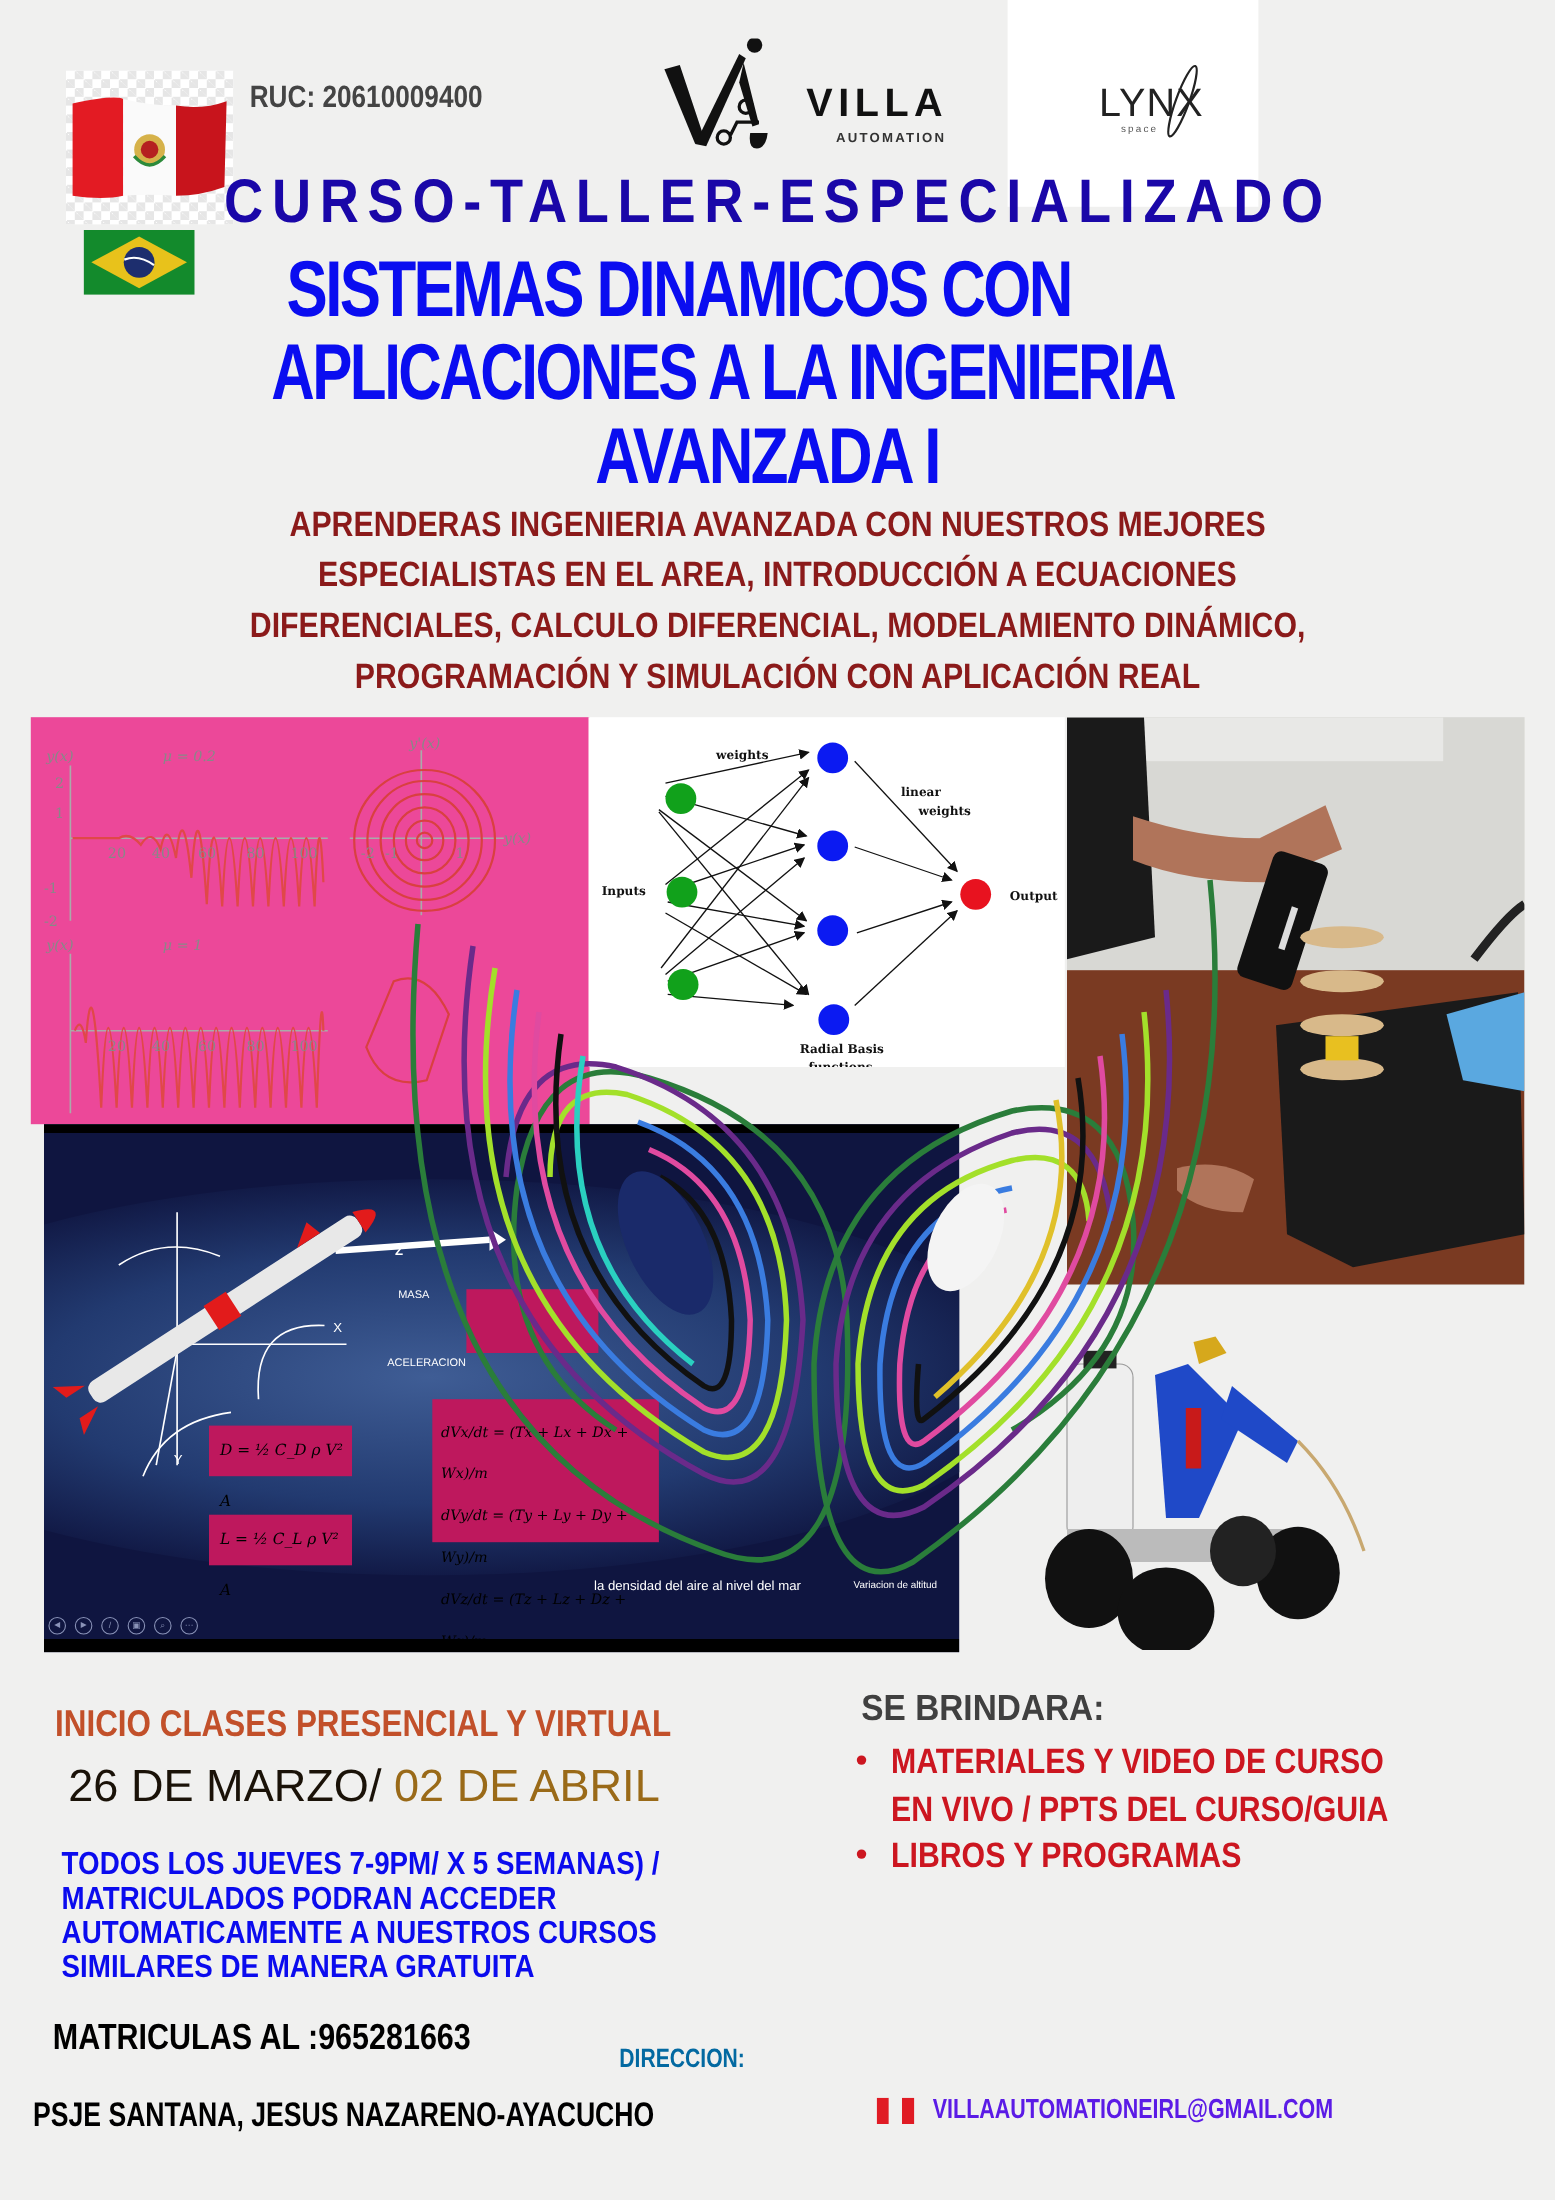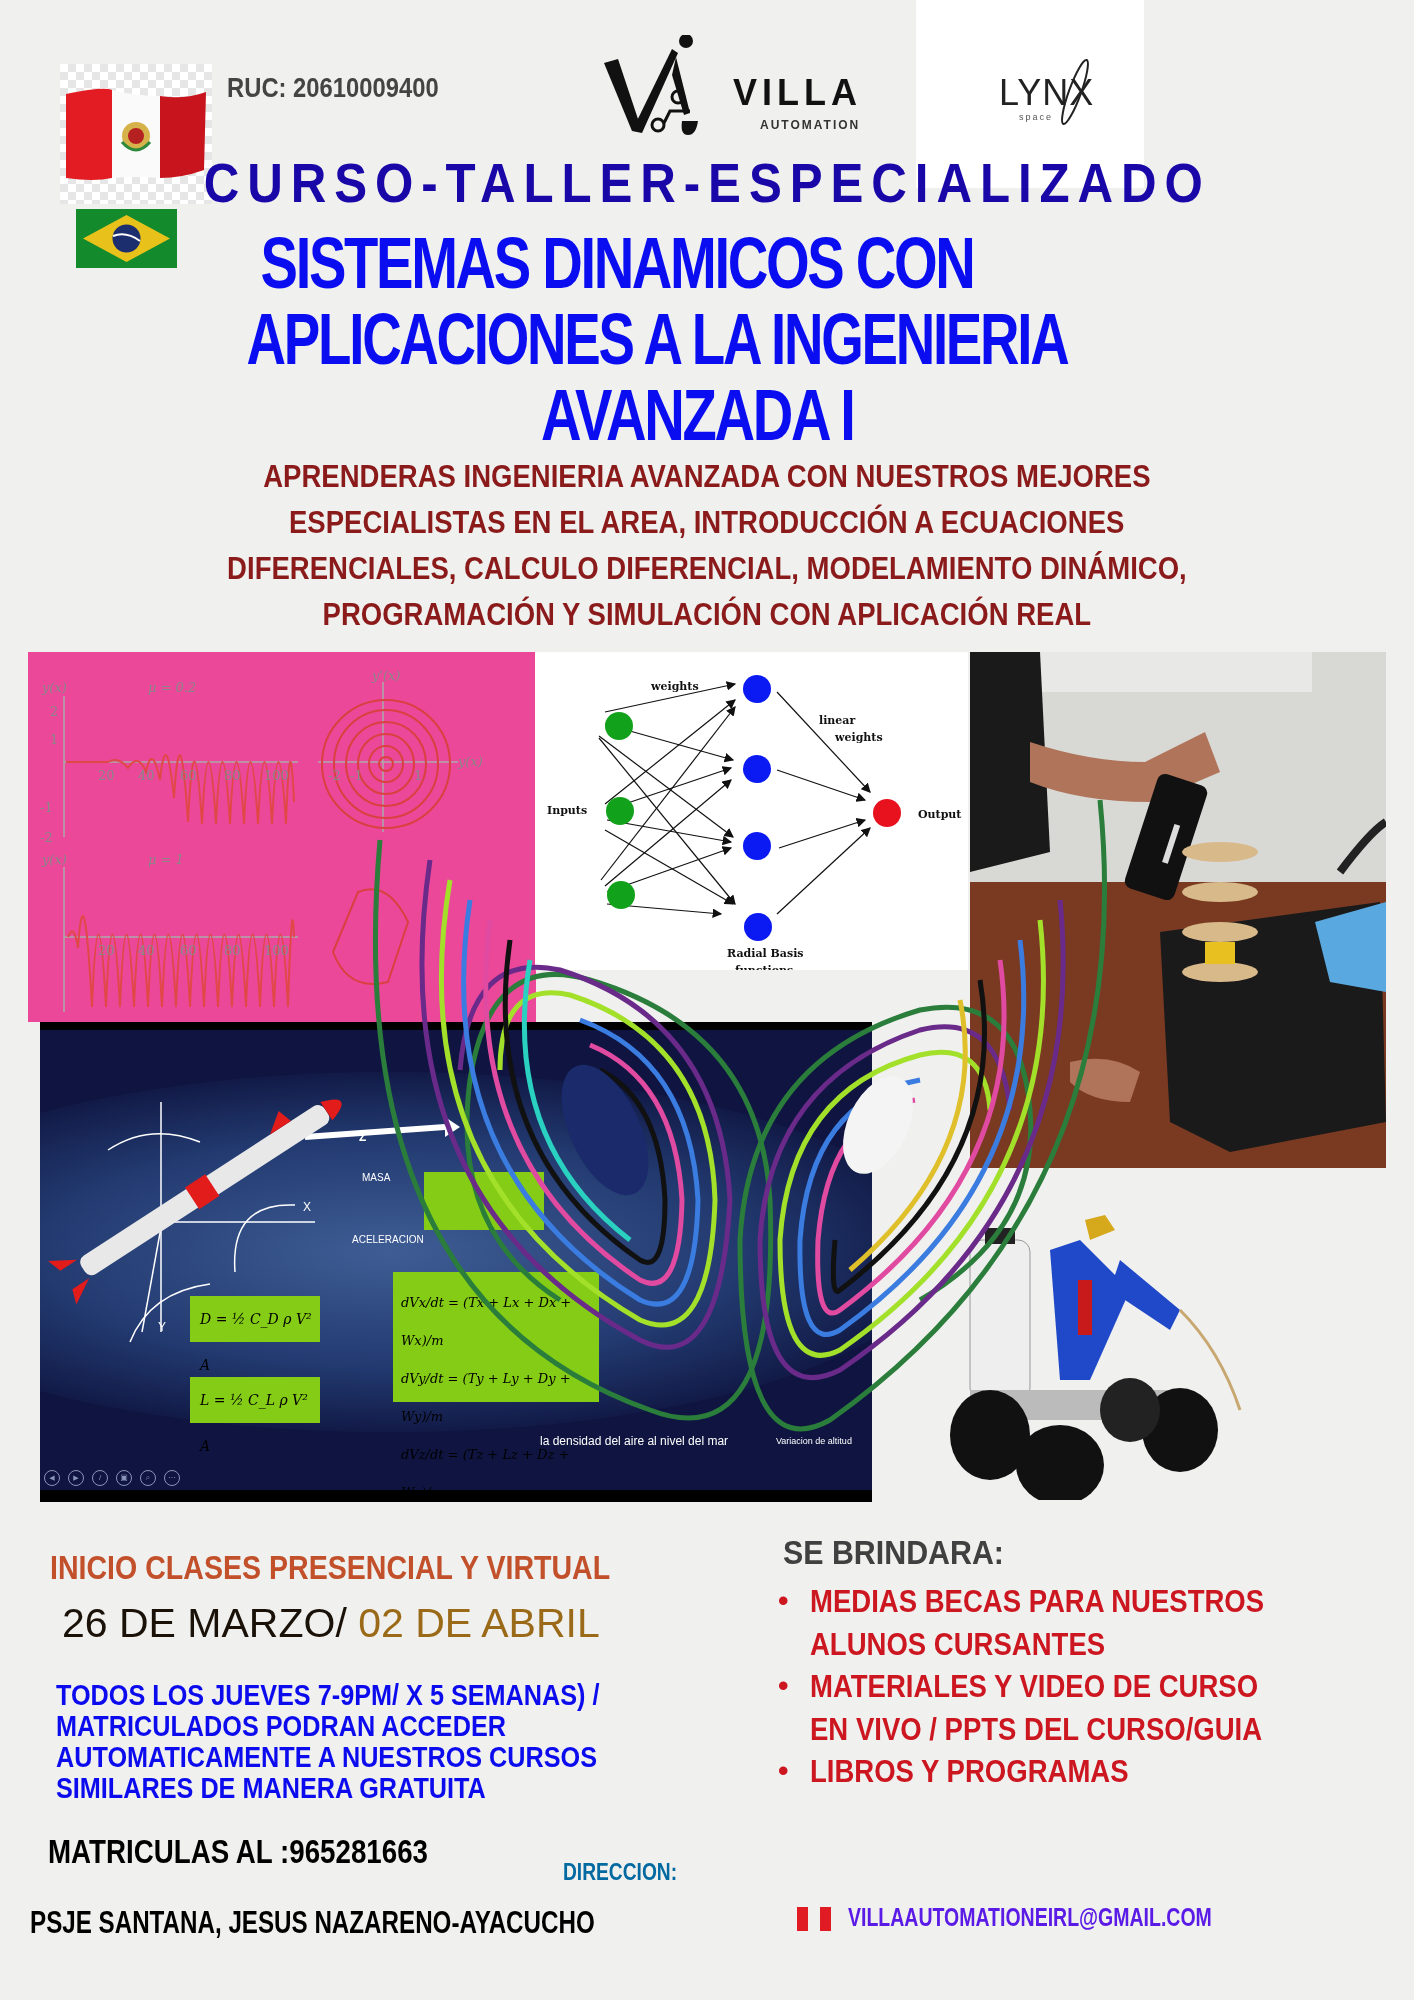--- a/index.html
+++ b/index.html
@@ -38,21 +38,21 @@
 
     
     .panel { overflow: hidden; }
     .p-graphs { left: 28px; top: 652px; width: 508px; height: 370px; background: #ec4899; }
     .p-nn { left: 535px; top: 652px; width: 433px; height: 318px; background: #fff; }
     .p-photo { left: 970px; top: 652px; width: 416px; height: 516px; background: #dcdcd8; }
     .p-rocket { left: 40px; top: 1022px; width: 832px; height: 480px; background: #0f1540; }
     .p-robot { left: 930px; top: 1200px; width: 360px; height: 300px; }
     .attractor { left: 360px; top: 780px; width: 760px; height: 700px; pointer-events: none; }
 
-    .formula { background: #84cc16; color: #000; font-family: "DejaVu Serif", serif; font-style: italic; }
+    .formula { background: #be185d; color: #000; font-family: "DejaVu Serif", serif; font-style: italic; }
 
     
     .inicio { left: 50px; top: 1548px; font-size: 34px; font-weight: bold; color: #c2502a; }
     .fecha { left: 62px; top: 1600px; font-size: 41px; font-weight: normal; }
     .fecha span { display: inline; }
     .todos { left: 56px; top: 1680px; font-size: 29px; font-weight: bold; color: #0b0bee; line-height: 31px; }
     .matri { left: 48px; top: 1833px; font-size: 33px; font-weight: bold; color: #000; }
     .direc { left: 563px; top: 1858px; font-size: 24px; font-weight: bold; color: #0369a1; }
     .address { left: 30px; top: 1905px; font-size: 31px; font-weight: bold; color: #000; }
     .email { left: 848px; top: 1903px; font-size: 25px; font-weight: bold; color: #5b1be6; }
@@ -365,21 +365,20 @@
     <div>MATRICULADOS PODRAN ACCEDER</div>
     <div>AUTOMATICAMENTE A NUESTROS CURSOS</div>
     <div>SIMILARES DE MANERA GRATUITA</div>
   </span>
 </div>
 
 <div class="abs brindara">
   <span class="cond" style="transform:scaleX(0.92)">SE BRINDARA:</span>
 </div>
 <ul class="abs benefits">
-  <li><span class="cond" style="transform:scaleX(0.86);white-space:normal;width:540px">MEDIAS BECAS PARA NUESTROS ALUNOS  CURSANTES</span></li>
   <li><span class="cond" style="transform:scaleX(0.86);white-space:normal;width:560px">MATERIALES Y VIDEO DE CURSO EN VIVO / PPTS DEL CURSO/GUIA</span></li>
   <li><span class="cond" style="transform:scaleX(0.86)">LIBROS Y PROGRAMAS</span></li>
 </ul>
 
 <div class="abs matri">
   <span class="cond" style="transform:scaleX(0.84)">MATRICULAS AL :965281663</span>
 </div>
 <div class="abs direc">
   <span class="cond" style="transform:scaleX(0.8)">DIRECCION:</span>
 </div>

